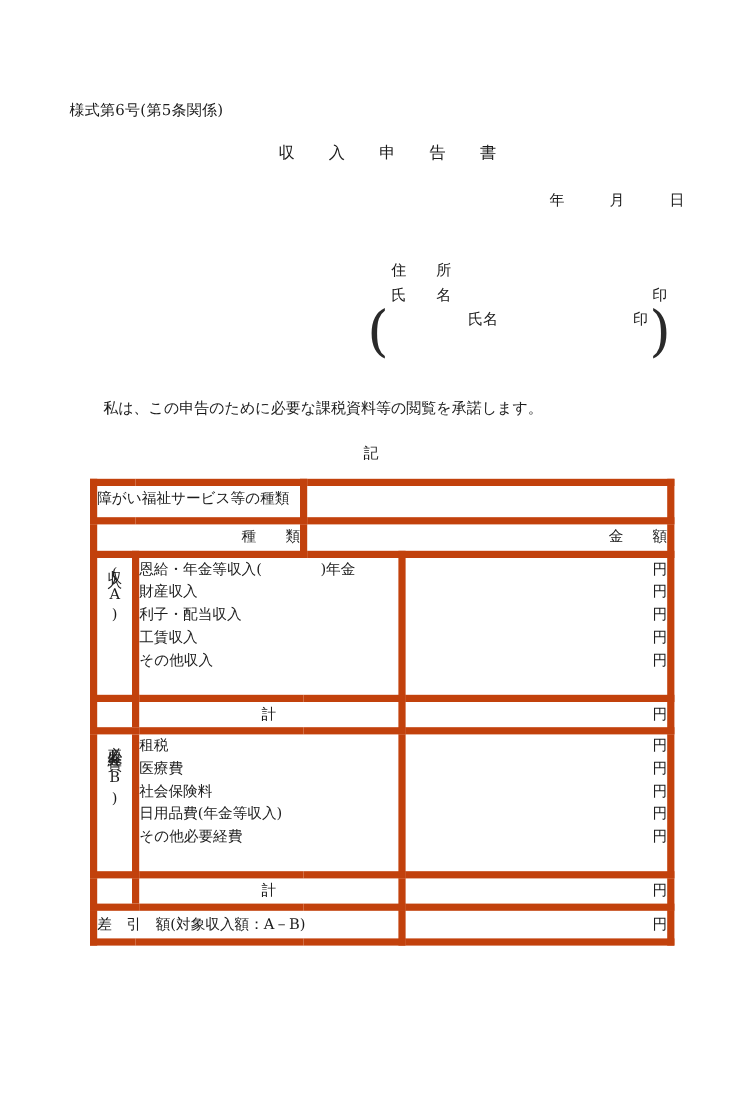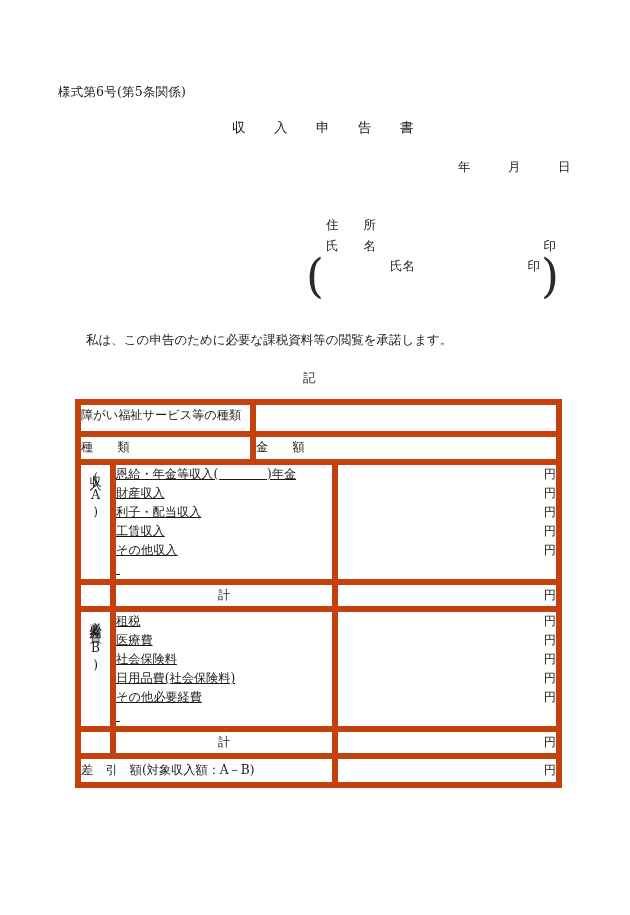--- a/index.html
+++ b/index.html
@@ -105,40 +105,40 @@
     padding: 0;
     vertical-align: top;
   }
   .cell-pad { padding: 3px 6px 3px 7px; }
 
   .svc-label { height: 26px; line-height: 20px; }
   .svc-blank { height: 26px; }
 
   .col-head {
     height: 22px;
-    text-align: left;
+    text-align: right;
     line-height: 20px;
   }
 
   .vert-cell {
     text-align: center;
     vertical-align: middle;
     padding: 0;
   }
   .vert-inner {
     writing-mode: vertical-rl;
     text-orientation: upright;
     margin: 0 auto;
     letter-spacing: 3px;
     line-height: 1;
     font-size: 12.2px;
   }
 
   .items-cell { padding: 4px 6px 10px 8px; }
-  .item-line { height: 19px; line-height: 19px; text-decoration: underline; }
+  .item-line { height: 19px; line-height: 19px; }
 
   .amt-cell { padding: 4px 8px 10px 6px; text-align: right; }
   .amt-line { height: 19px; line-height: 19px; }
 
   .total-label { text-align: center; height: 21px; line-height: 21px; }
   .total-amt { text-align: right; height: 21px; line-height: 21px; padding-right: 8px; }
 
   .diff-label { height: 23px; line-height: 23px; padding-left: 10px; }
   .diff-amt { text-align: right; height: 23px; line-height: 23px; padding-right: 8px; }
 </style>
@@ -220,21 +220,21 @@
       </tr>
 
       <tr>
         <td class="vert-cell">
           <div class="vert-inner">必要経費(B)</div>
         </td>
         <td colspan="2" class="items-cell">
           <div class="item-line">租税</div>
           <div class="item-line">医療費</div>
           <div class="item-line">社会保険料</div>
-          <div class="item-line">日用品費(社会保険料)</div>
+          <div class="item-line">日用品費(年金等収入)</div>
           <div class="item-line">その他必要経費</div>
           <div class="item-line">&nbsp;</div>
         </td>
         <td class="amt-cell">
           <div class="amt-line">円</div>
           <div class="amt-line">円</div>
           <div class="amt-line">円</div>
           <div class="amt-line">円</div>
           <div class="amt-line">円</div>
           <div class="amt-line">&nbsp;</div>

